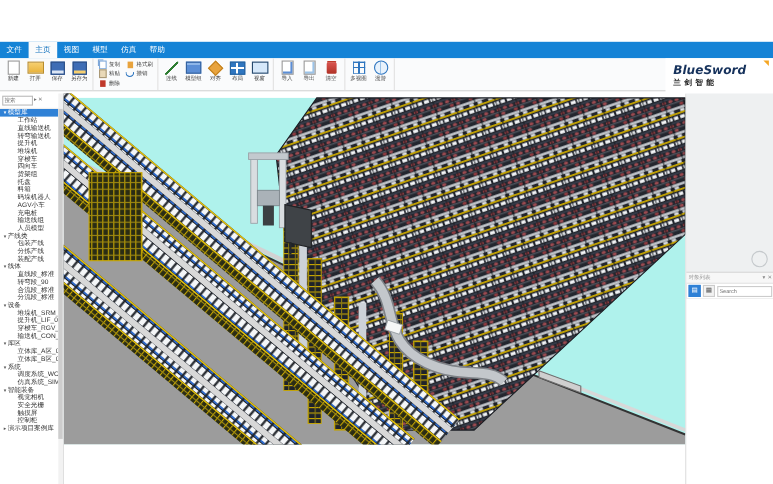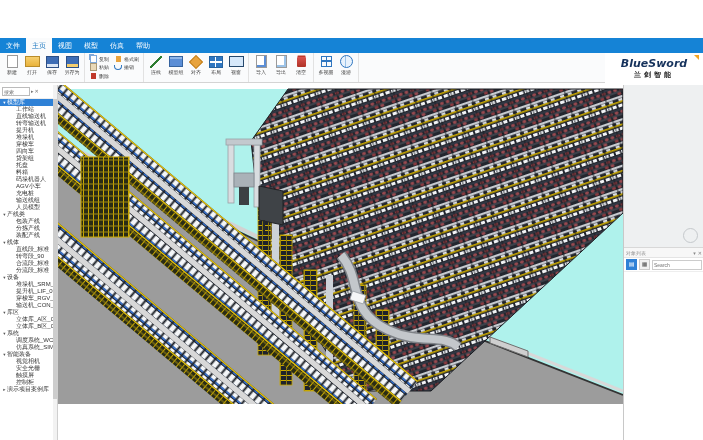--- a/index.html
+++ b/index.html
@@ -45,21 +45,21 @@
   .ic-screen::before{width:13px;height:9px;border:1.5px solid #27496d;background:#d6e8fa}
   .ic-import::before{width:9px;height:11px;background:#fff;border:1px solid #9a9a9a;box-shadow:inset -2px -2px 0 #5b8ed6}
   .ic-export::before{width:9px;height:11px;background:#fff;border:1px solid #9a9a9a;box-shadow:inset -2px -2px 0 #9cc3e8}
   .ic-trash::before{width:9px;height:10px;background:linear-gradient(#d9534f,#b03226);border-radius:1px;box-shadow:0 -2px 0 -0.5px #c0392b}
   .ic-multi::before{width:11px;height:11px;
       background-image:linear-gradient(to right,#2f76c0 1px,transparent 1px,transparent 4.5px,#2f76c0 4.5px,#2f76c0 6px,transparent 6px,transparent 10px,#2f76c0 10px),
                        linear-gradient(to bottom,#2f76c0 1px,transparent 1px,transparent 4.5px,#2f76c0 4.5px,#2f76c0 6px,transparent 6px,transparent 10px,#2f76c0 10px)}
   .ic-globe::before{width:11px;height:11px;border:1.5px solid #2f76c0;border-radius:50%;
       background:linear-gradient(to right,transparent 4px,#9cc3e8 4px,#9cc3e8 5px,transparent 5px),#e8f2fc}
 
-  .logo{margin-left:auto;display:flex;flex-direction:column;align-items:center;
+  .logo{margin-left:auto;display:flex;flex-direction:column;
         justify-content:center;padding:16px 7px;background:#fff;position:relative;min-width:84px}
   .logo-name{font-family:"DejaVu Sans",sans-serif;font-style:italic;font-weight:bold;
         font-size:11px;color:#16325c;line-height:1}
   .logo-tri{position:absolute;top:2px;right:4px;width:0;height:0;
         border-top:5px solid #f5a623;border-left:5px solid transparent}
   .logo-cn{font-size:7px;font-weight:bold;letter-spacing:3px;color:#222;margin-top:1px}
 
   
   .gap{height:2px;background:#fff}
   .main{display:flex;height:356px}

